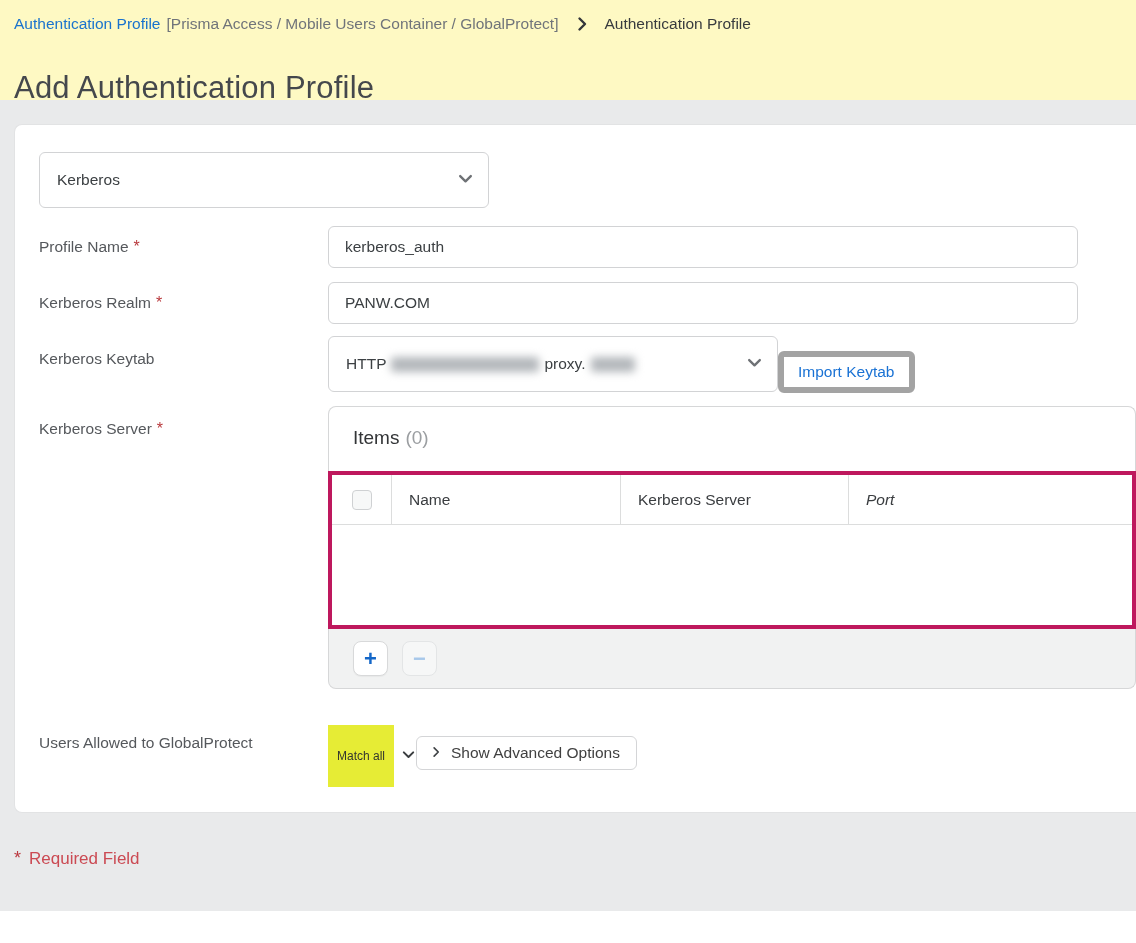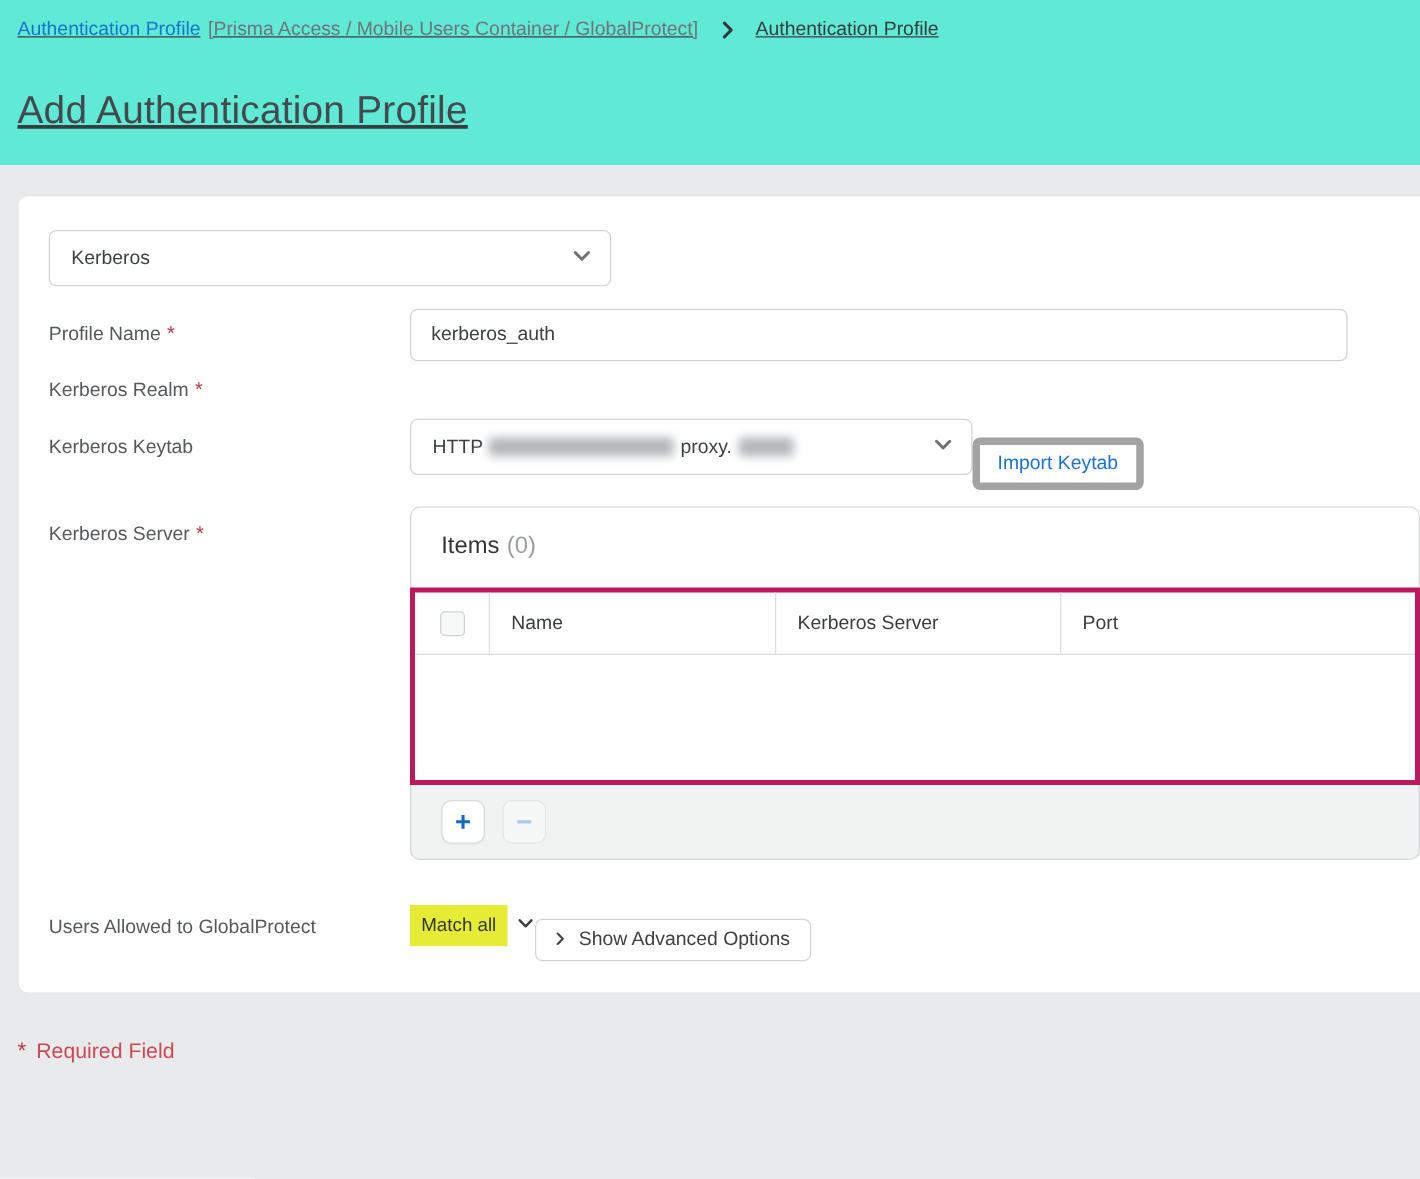--- a/index.html
+++ b/index.html
@@ -6,24 +6,23 @@
   html, body { width: 1136px; }
   body {
     font-family: "Liberation Sans", sans-serif;
     background: #ffffff;
     color: #3a3d40;
     height: 943px;
     overflow: hidden;
   }
   
   .top-header {
-    background: #5eead4;
-    height: 132px;
+    background: #fef9c3;
+    height: 100px;
     padding: 12px 0 0 14px;
-    text-decoration: underline;
   }
   .breadcrumb {
     display: flex;
     align-items: center;
     font-size: 15.5px;
     gap: 6px;
     height: 24px;
   }
   .breadcrumb .crumb-link {
     color: #1a73cd;
@@ -61,21 +60,21 @@
     flex: 0 0 289px;
     font-size: 15.5px;
     color: #55585c;
     line-height: 20px;
   }
   .required-star { color: #b8383c; margin-left: 5px; font-size: 16px; }
   .field-col { display: flex; flex-direction: row; align-items: flex-start; }
   
   .select-control {
     width: 450px;
-    height: 45px;
+    height: 56px;
     background: #fff;
     border: 1px solid #d2d3d5;
     border-radius: 6px;
     display: flex;
     align-items: center;
     padding: 0 14px 0 17px;
     font-size: 15.5px;
     color: #3c4043;
     cursor: pointer;
   }
@@ -128,21 +127,21 @@
   .items-table { border: 4px solid #be185d; background: #fff; }
   .items-table-header { display: flex; border-bottom: 1px solid #dcdddd; height: 50px; }
   .th-cell {
     display: flex;
     align-items: center;
     font-size: 15.5px;
     color: #3a3d40;
     padding-left: 17px;
     border-right: 1px solid #dcdddd;
   }
-  .th-cell:last-child { border-right: none; }
+  .th-cell:last-child { border-right: none; font-style: italic; }
   .th-checkbox { flex: 0 0 60px; justify-content: center; padding-left: 0; }
   .th-name { flex: 0 0 229px; }
   .th-server { flex: 0 0 228px; }
   .th-port { flex: 1; }
   .checkbox {
     width: 20px; height: 20px;
     border: 1px solid #cfd1d3;
     border-radius: 4px;
     background: #f7f8f8;
     cursor: pointer;
@@ -167,22 +166,22 @@
     font-family: "Liberation Sans", sans-serif;
     line-height: 1;
   }
   .add-button { background: #ffffff; border: 1px solid #d8d9da; color: #1467c8; box-shadow: 0 1px 1px rgba(0,0,0,0.04); }
   .remove-button { background: #f6f7f7; border: 1px solid #e3e5e6; color: #a8c8ea; cursor: default; }
   
   .match-all-wrap { display: flex; align-items: center; gap: 7px; cursor: pointer; }
   .match-all-value {
     background: #e6ec35;
     color: #33362f;
-    font-size: 15px;
-    padding: 8px 9px;
+    font-size: 12px;
+    padding: 24px 9px;
   }
   .advanced-button {
     margin-top: 11px;
     background: #fff;
     border: 1px solid #d4d5d7;
     border-radius: 6px;
     padding: 7px 16px 7px 13px;
     display: inline-flex;
     align-items: center;
     gap: 9px;
@@ -244,20 +243,21 @@
       <div class="form-label">
         <span>Profile Name</span><span class="required-star">*</span>
       </div>
       <input class="text-input" type="text" value="kerberos_auth" style="">
     </div>
 
     <div class="form-row mb12">
       <div class="form-label">
         <span>Kerberos Realm</span><span class="required-star">*</span>
       </div>
+      <input class="text-input" type="text" value="PANW.COM" style="">
     </div>
 
     <div class="form-row align-top mb13">
       <div class="form-label label-pad-top">Kerberos Keytab</div>
       <div class="field-col">
         <div class="select-control">
           <span class="select-value">
             <span>HTTP</span>
             <span class="redacted long"></span>
             <span>proxy.</span>

